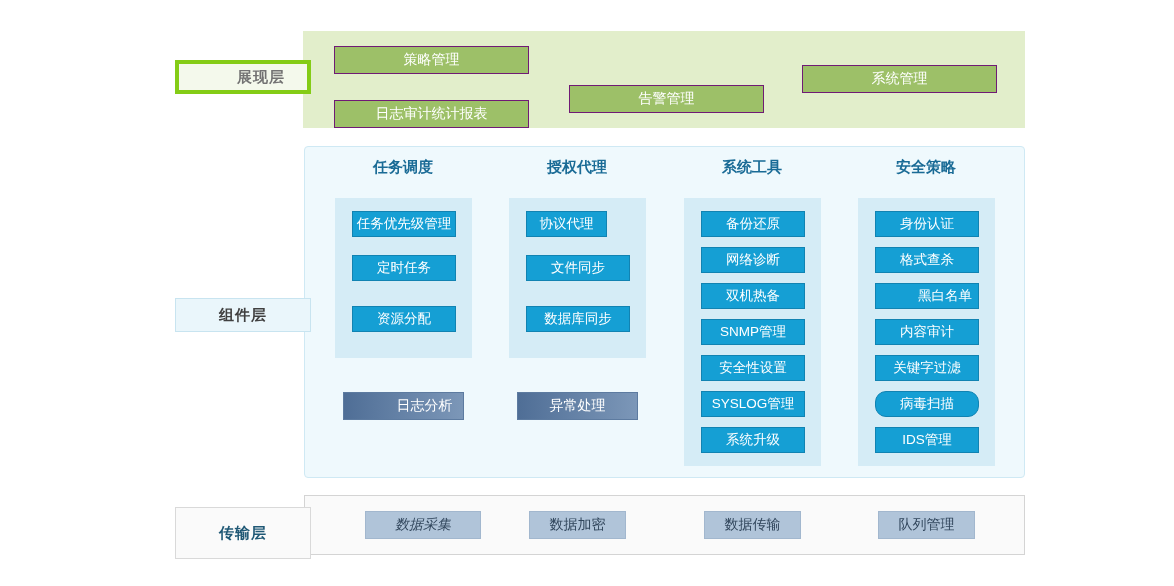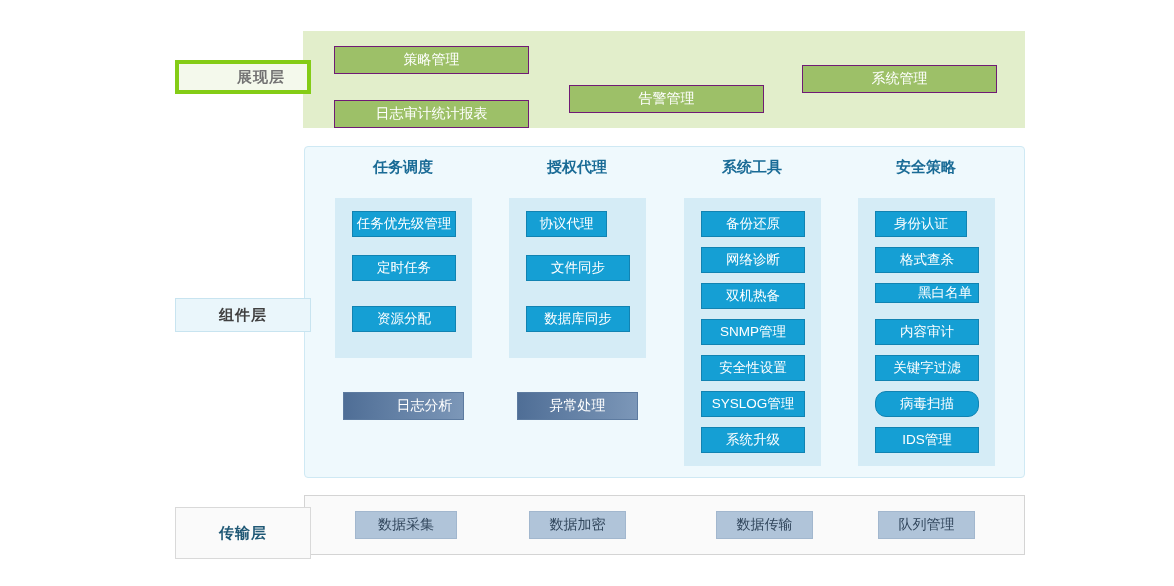--- a/index.html
+++ b/index.html
@@ -182,30 +182,30 @@
   <div class="btn-blue" style="left:701px; top:211px; width:104px; height:26px;">备份还原</div>
   <div class="btn-blue" style="left:701px; top:247px; width:104px; height:26px;">网络诊断</div>
   <div class="btn-blue" style="left:701px; top:283px; width:104px; height:26px;">双机热备</div>
   <div class="btn-blue" style="left:701px; top:319px; width:104px; height:26px;">SNMP管理</div>
   <div class="btn-blue" style="left:701px; top:355px; width:104px; height:26px;">安全性设置</div>
   <div class="btn-blue" style="left:701px; top:391px; width:104px; height:26px;">SYSLOG管理</div>
   <div class="btn-blue" style="left:701px; top:427px; width:104px; height:26px;">系统升级</div>
 
   <div class="col-head" style="left:866px; top:158px; width:120px;">安全策略</div>
   <div class="col-box" style="left:858px; top:198px; width:137px; height:268px;"></div>
-  <div class="btn-blue" style="left:875px; top:211px; width:92px; height:26px;">身份认证</div>
+  <div class="btn-blue" style="left:875px; top:211px; width:104px; height:26px;">身份认证</div>
   <div class="btn-blue" style="left:875px; top:247px; width:104px; height:26px;">格式查杀</div>
-  <div class="btn-blue" style="left:875px; top:283px; width:104px; height:20px;padding-left:36px;">黑白名单</div>
+  <div class="btn-blue" style="left:875px; top:283px; width:104px; height:26px;padding-left:36px;">黑白名单</div>
   <div class="btn-blue" style="left:875px; top:319px; width:104px; height:26px;">内容审计</div>
   <div class="btn-blue" style="left:875px; top:355px; width:104px; height:26px;">关键字过滤</div>
   <div class="btn-blue" style="left:875px; top:391px; width:104px; height:26px;border-radius:11px;">病毒扫描</div>
   <div class="btn-blue" style="left:875px; top:427px; width:104px; height:26px;">IDS管理</div>
 
   <div class="layer-label transport">传输层</div>
 
   <div class="panel-transport"></div>
 
-  <div class="btn-steel" style="left:355px; top:511px; width:102px; height:28px;">数据采集</div>
+  <div class="btn-steel" style="left:365px; top:511px; width:116px; height:28px;font-style:italic;">数据采集</div>
   <div class="btn-steel" style="left:529px; top:511px; width:97px; height:28px;">数据加密</div>
-  <div class="btn-steel" style="left:704px; top:511px; width:97px; height:28px;margin-left:12px;">数据传输</div>
+  <div class="btn-steel" style="left:704px; top:511px; width:97px; height:28px;">数据传输</div>
   <div class="btn-steel" style="left:878px; top:511px; width:97px; height:28px;">队列管理</div>
 
 </div>
 
 </body></html>

